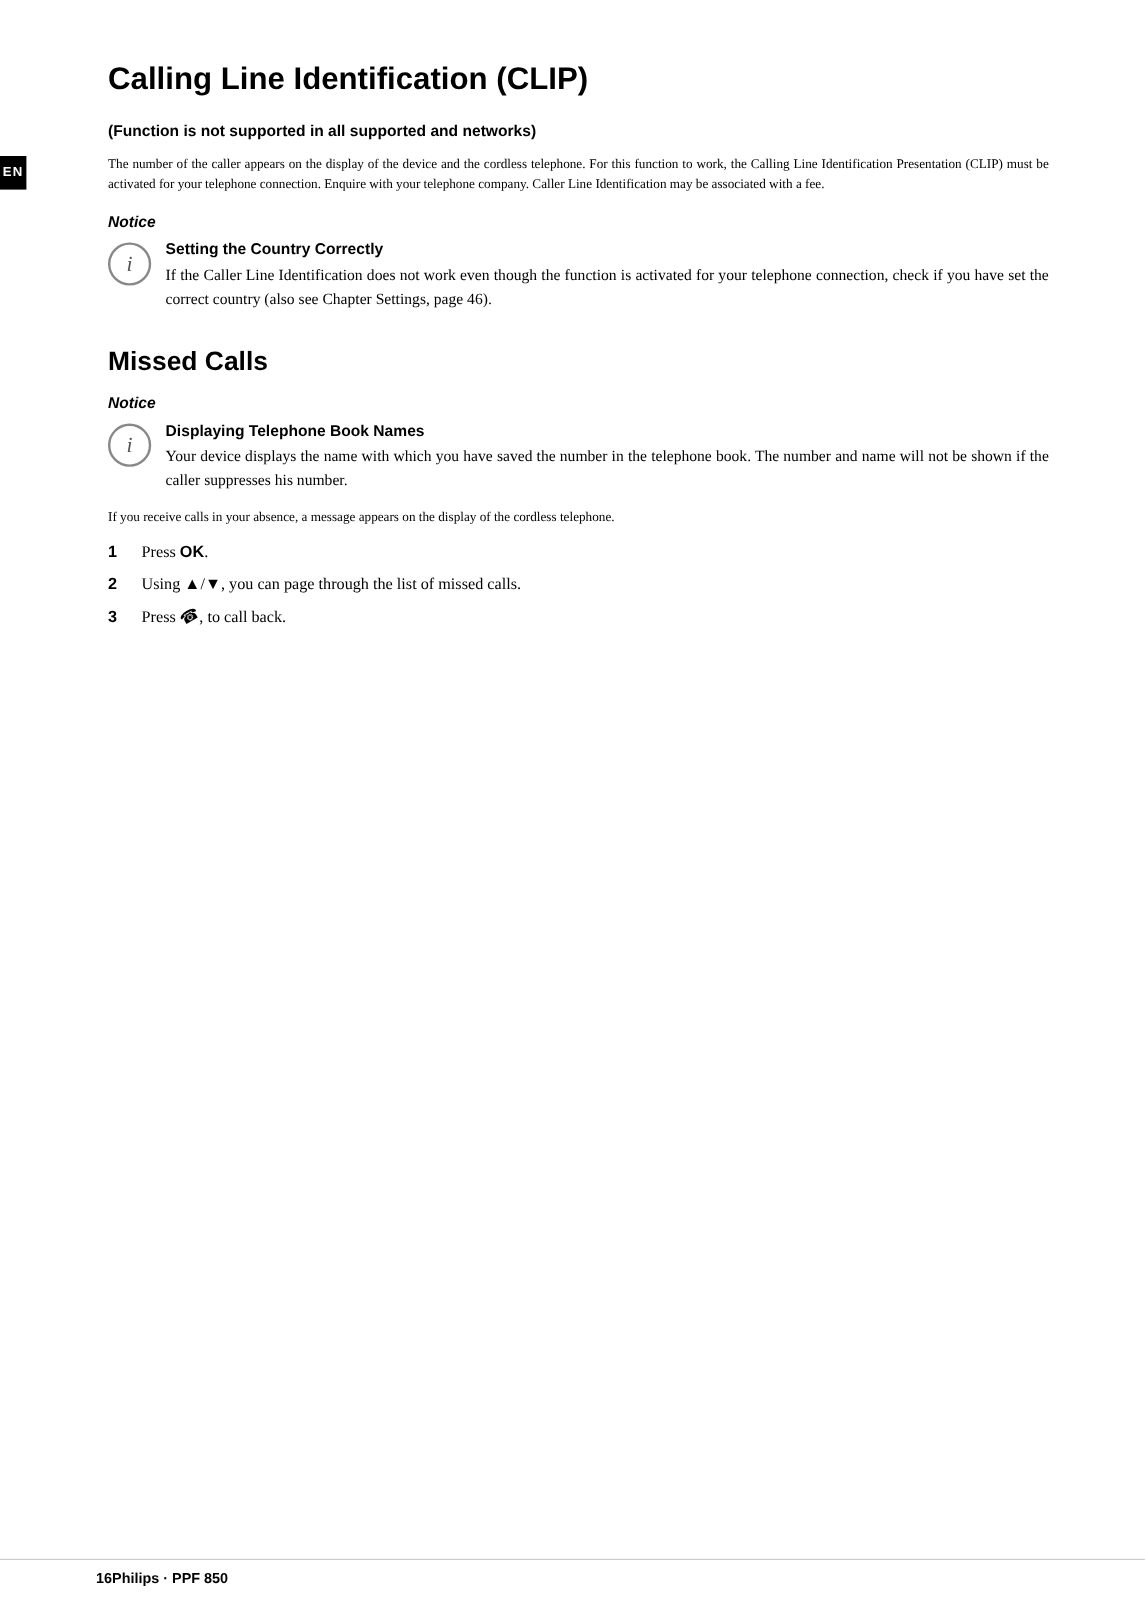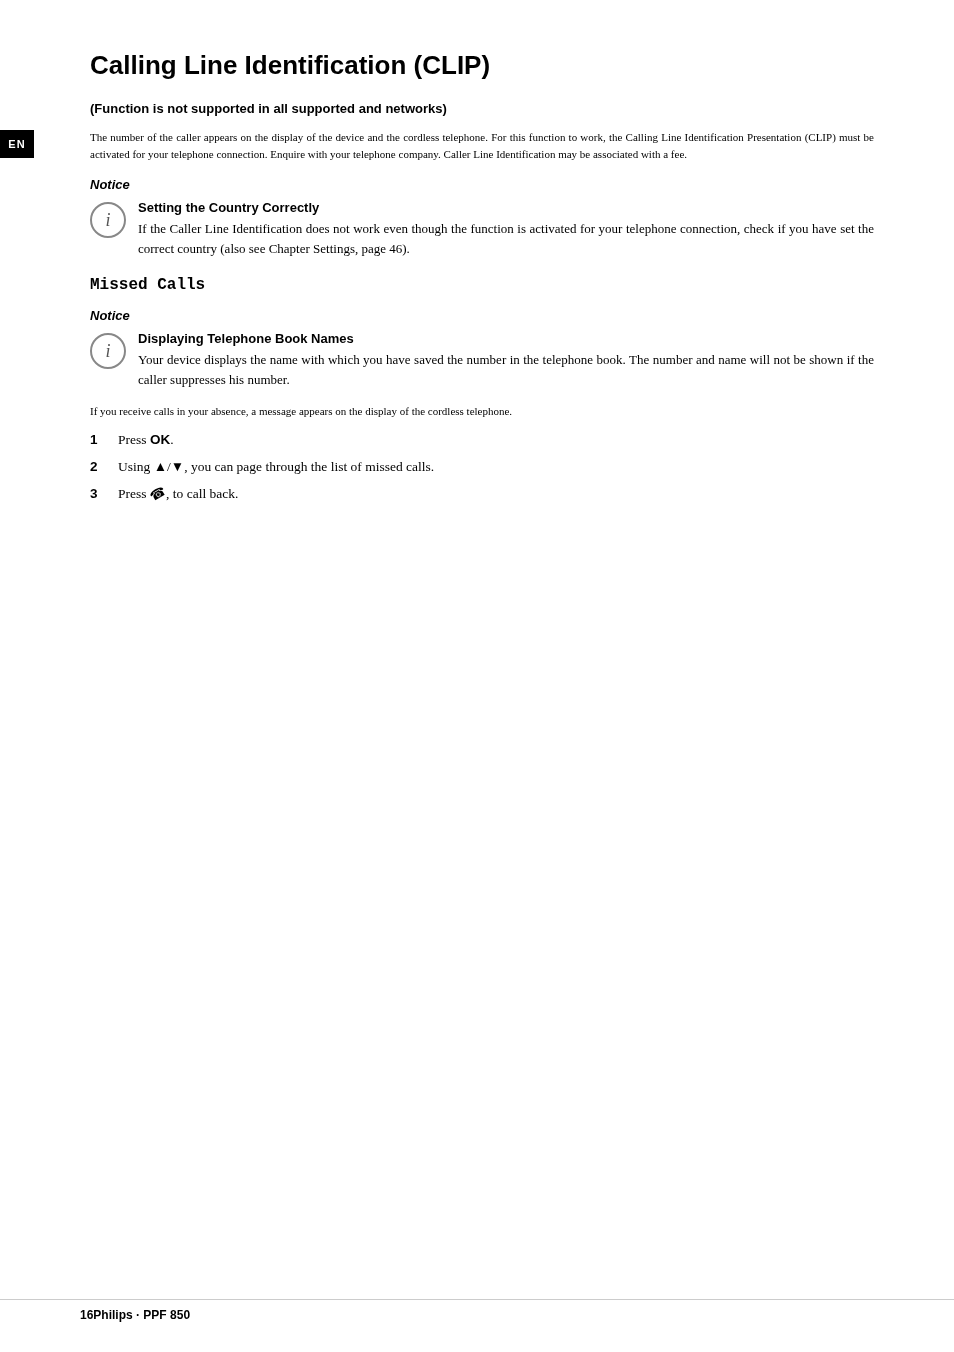--- a/index.html
+++ b/index.html
@@ -26,21 +26,21 @@
     .en-tab {
       position: absolute;
       left: 0;
       top: 130px;
       background: #000;
       color: #fff;
       font-family: Arial, sans-serif;
       font-size: 11px;
       font-weight: bold;
       writing-mode: horizontal-tb;
-      width: 34px;
+      width: 22px;
       height: 28px;
       display: flex;
       align-items: center;
       justify-content: center;
       letter-spacing: 1px;
     }
 
     .content {
       margin-left: 10px;
     }
@@ -48,24 +48,24 @@
     h1 {
       font-family: Arial, Helvetica, sans-serif;
       font-size: 26px;
       font-weight: bold;
       line-height: 1.2;
       margin-bottom: 18px;
       margin-top: 10px;
     }
 
     h2 {
-      font-family: Liberation Mono, monospace;
-      font-size: 16px;
-      font-weight: bold;
-      margin-top: 18px;
+      font-family: Liberation Sans, sans-serif;
+      font-size: 22px;
+      font-weight: bold;
+      margin-top: 30px;
       margin-bottom: 14px;
     }
 
     .subtitle {
       font-family: Arial, Helvetica, sans-serif;
       font-size: 13px;
       font-weight: bold;
       margin-bottom: 10px;
     }
 

